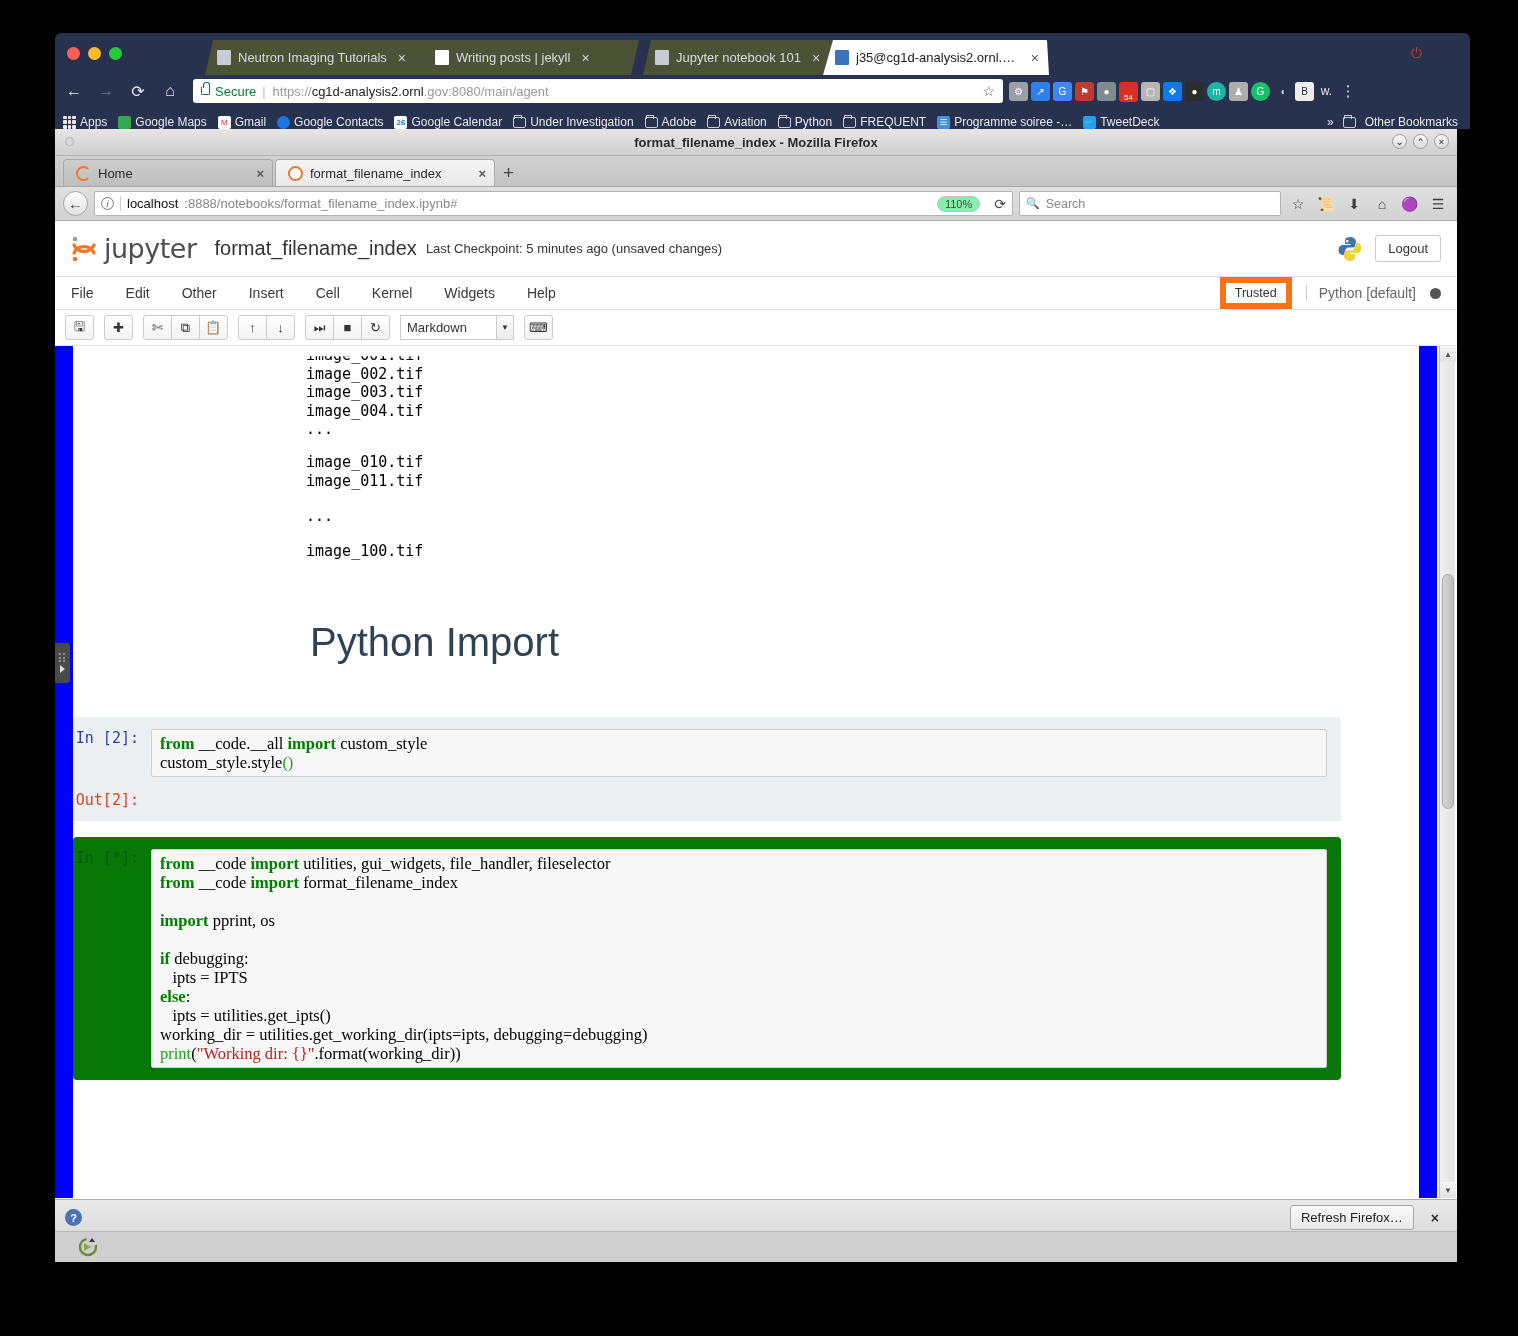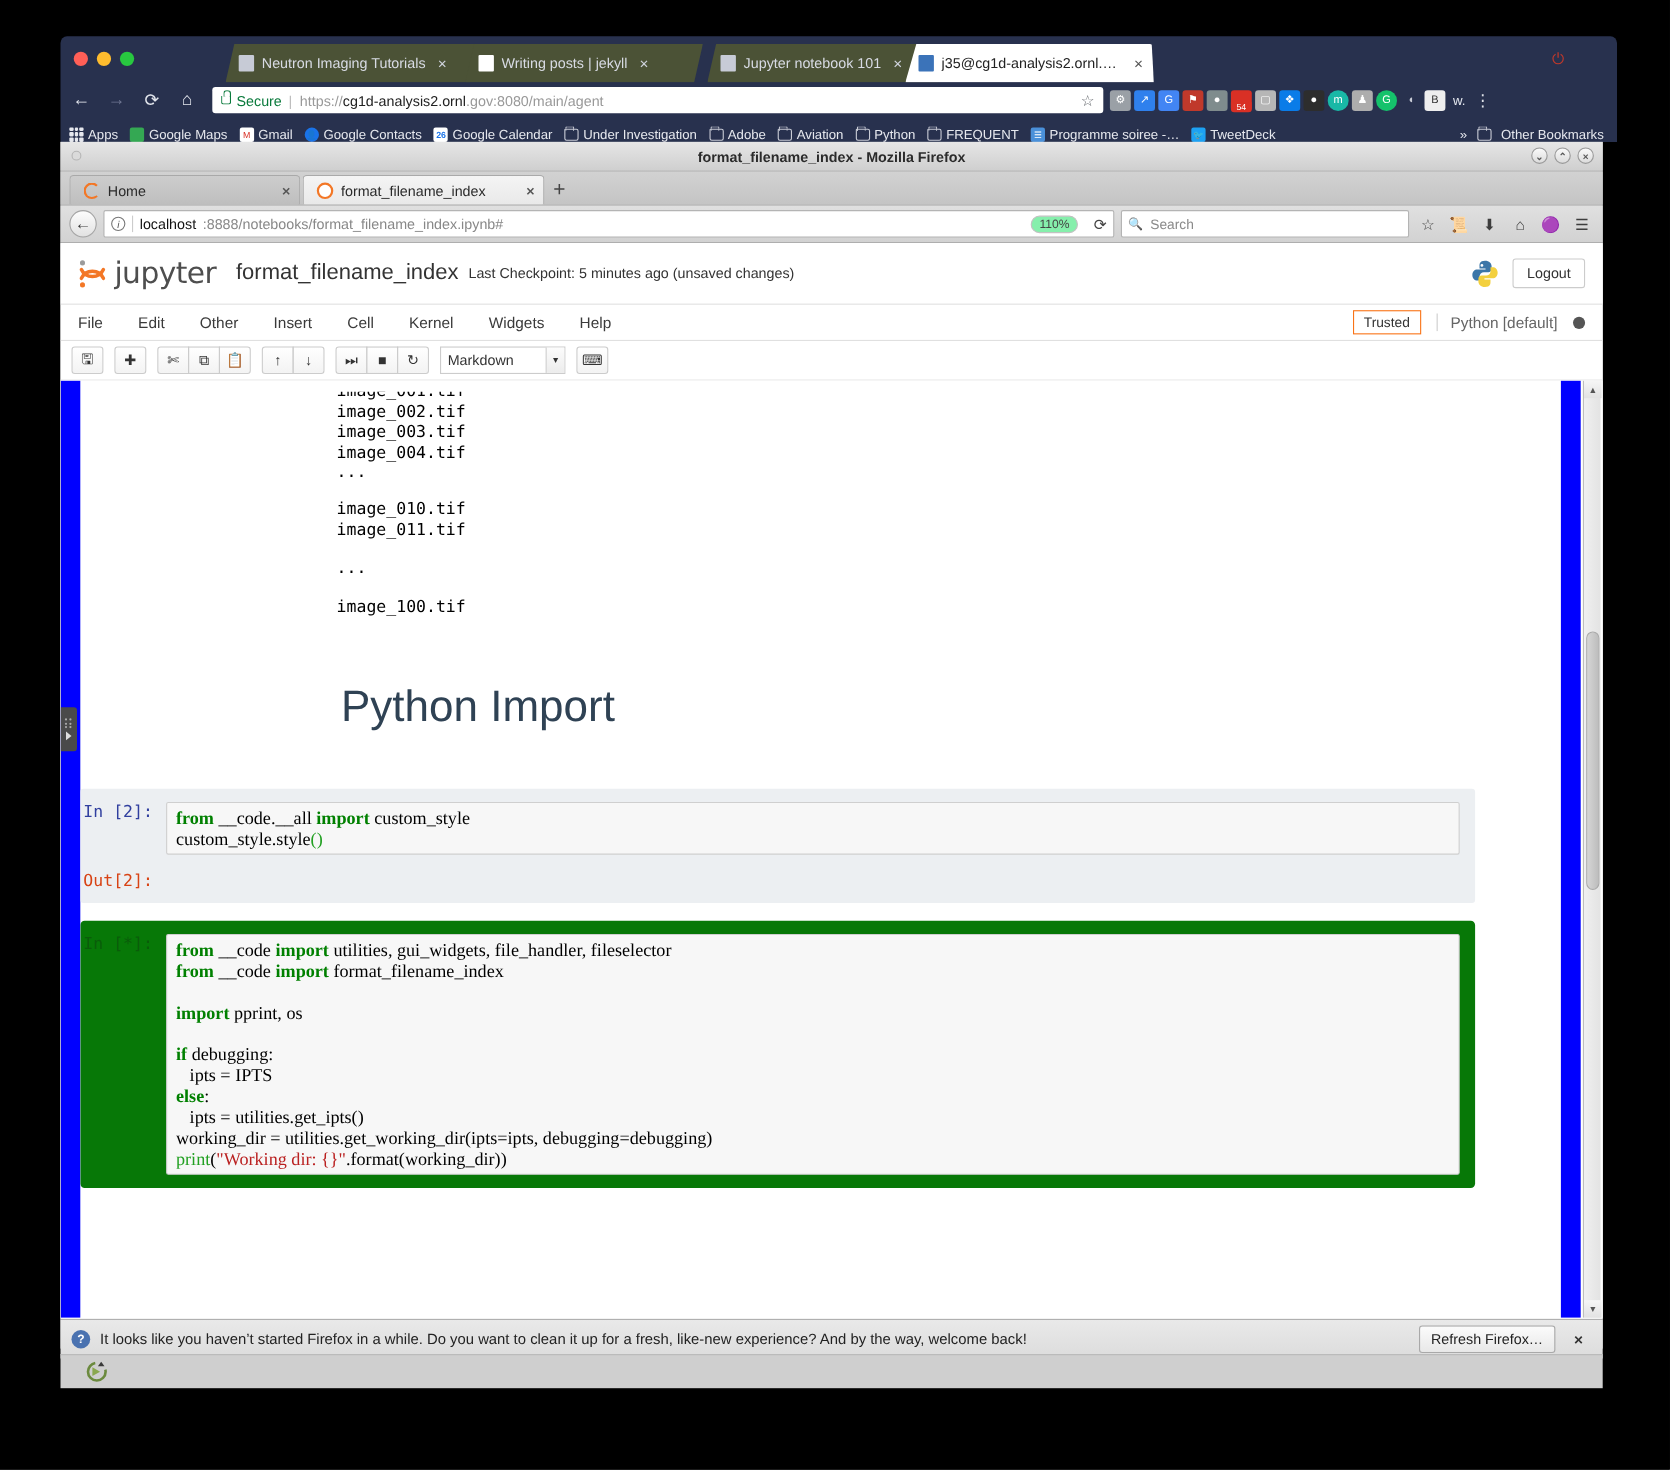--- a/index.html
+++ b/index.html
@@ -102,21 +102,21 @@
   .logo-mark { width: 26px; height: 26px; position: relative; }
   .logo-text { font-size: 27px; color: #4e4e4e; font-family: "DejaVu Sans", sans-serif; letter-spacing: -0.5px; }
   .nbname { font-size: 20px; color: #333; margin-left: 18px; }
   .ckpt { font-size: 13px; color: #333; margin-left: 9px; }
   .hdr-right { margin-left: auto; display: flex; align-items: center; gap: 12px; }
   .pylogo { width: 26px; height: 26px; position: relative; }
   .btn-lite { border: 1px solid #ccc; background: #fff; font-size: 13px; color: #333; padding: 5px 12px; border-radius: 3px; }
   .jup-menubar { height: 34px; border-top: 1px solid #e0e0e0; border-bottom: 1px solid #e0e0e0; display: flex; align-items: center; padding: 0 16px; position: relative; }
   .mi { font-size: 14px; color: #3a3a3a; padding: 0 16px; }
   .mb-right { margin-left: auto; display: flex; align-items: center; gap: 14px; }
-  .trusted { border: 1px solid #f97316; font-size: 12.5px; padding: 3px 9px; color: #333; }
+  .trusted { border: 6px solid #f97316; font-size: 12.5px; padding: 3px 9px; color: #333; }
   .kernelname { font-size: 14px; color: #666; border-left: 1px solid #ccc; padding-left: 12px; }
   .kdot { width: 11px; height: 11px; border-radius: 50%; background: #555; }
   .jup-toolbar { height: 36px; display: flex; align-items: center; padding: 0 10px; gap: 0; border-bottom: 1px solid #e5e5e5; }
   .tgrp { display: flex; margin-right: 10px; }
   .tbtn { width: 29px; height: 25px; border: 1px solid #ccc; background: linear-gradient(#fff,#f3f3f3); display: flex; align-items: center; justify-content: center; font-size: 13px; color: #333; margin-left: -1px; }
   .tgrp .tbtn:first-child { margin-left: 0; border-radius: 3px 0 0 3px; }
   .tgrp .tbtn:last-child { border-radius: 0 3px 3px 0; }
   .tgrp .tbtn:only-child { border-radius: 3px; }
   .celltype { width: 114px; height: 25px; border: 1px solid #ccc; background: #fff; font-size: 13px; color: #333; display: flex; align-items: center; padding-left: 6px; position: relative; margin-right: 10px; }
   .celltype .arrow { position: absolute; right: 0; top: 0; bottom: 0; width: 17px; border-left: 1px solid #ccc; background: linear-gradient(#fcfcfc,#ececec); display: flex; align-items: center; justify-content: center; font-size: 8px; }
@@ -497,21 +497,20 @@
       <div class="ffsb">
         <span class="arrU">▲</span>
         <span class="thumb"></span>
         <span class="arrD">▼</span>
       </div>
     </div>
   </div>
 
   <div class="ff-notify">
     <span class="q-ico">?</span>
-    <span class="notify-txt">It looks like you haven’t started Firefox in a while. Do you want to clean it up for a fresh, like-new experience? And by the way, welcome back!</span>
     <span class="refresh-btn">Refresh Firefox…</span>
     <span class="notify-x">×</span>
   </div>
 
   <div class="ff-status">
     <span class="sync-ico">
       <svg width="22" height="22" viewBox="0 0 22 22">
         <circle cx="11" cy="11" r="8" stroke="#6b8a3e" stroke-width="2.4" fill="none" stroke-dasharray="36 12"></circle>
         <path d="M7,7 L7,15 L14,11 Z" fill="#8aa84f"></path>
         <path d="M15,2 L18,6 L12,6 Z" fill="#3a3a3a"></path>

